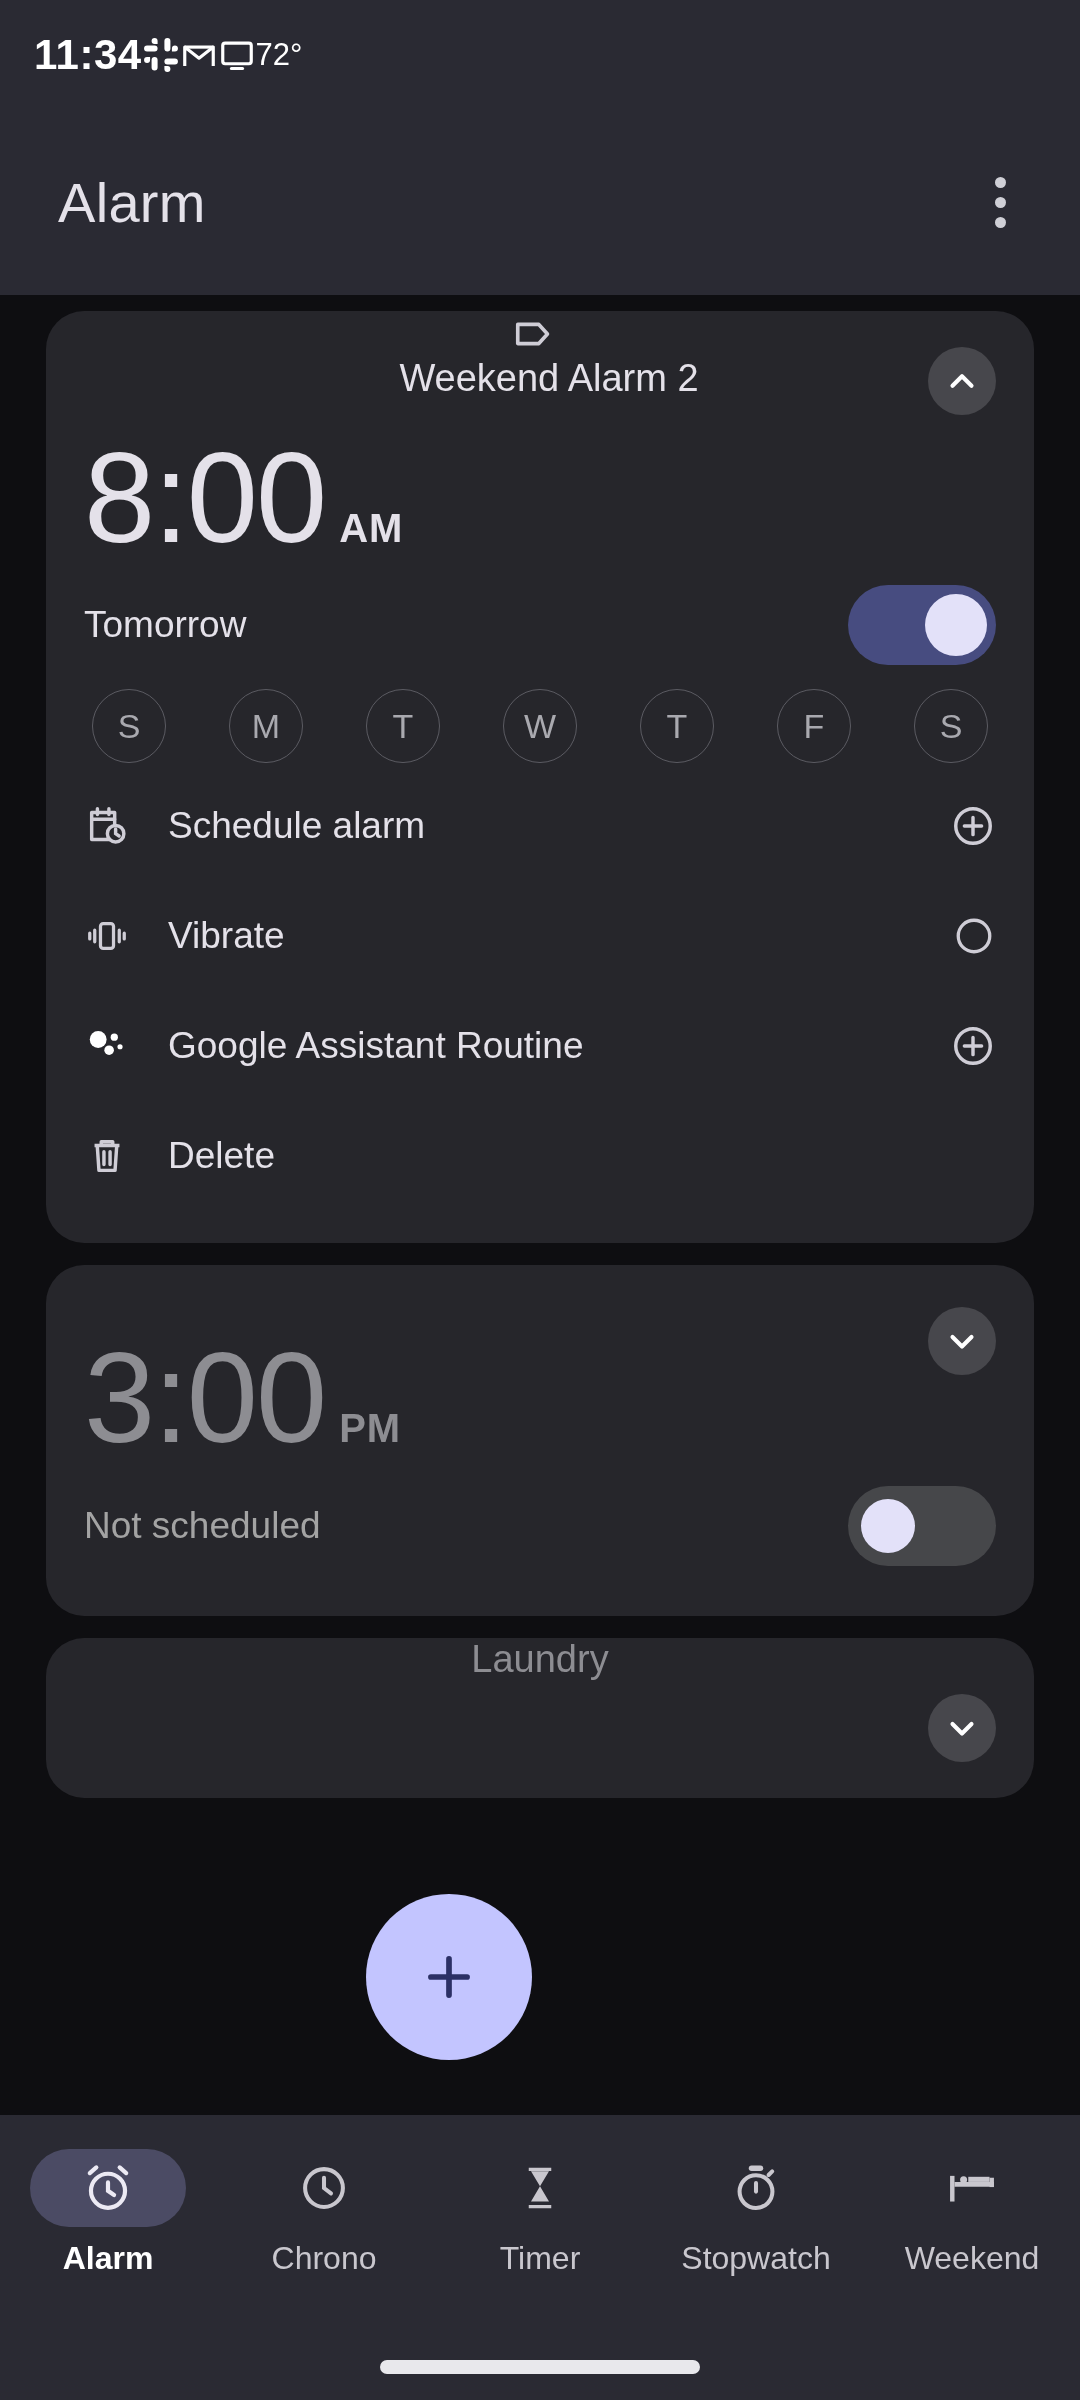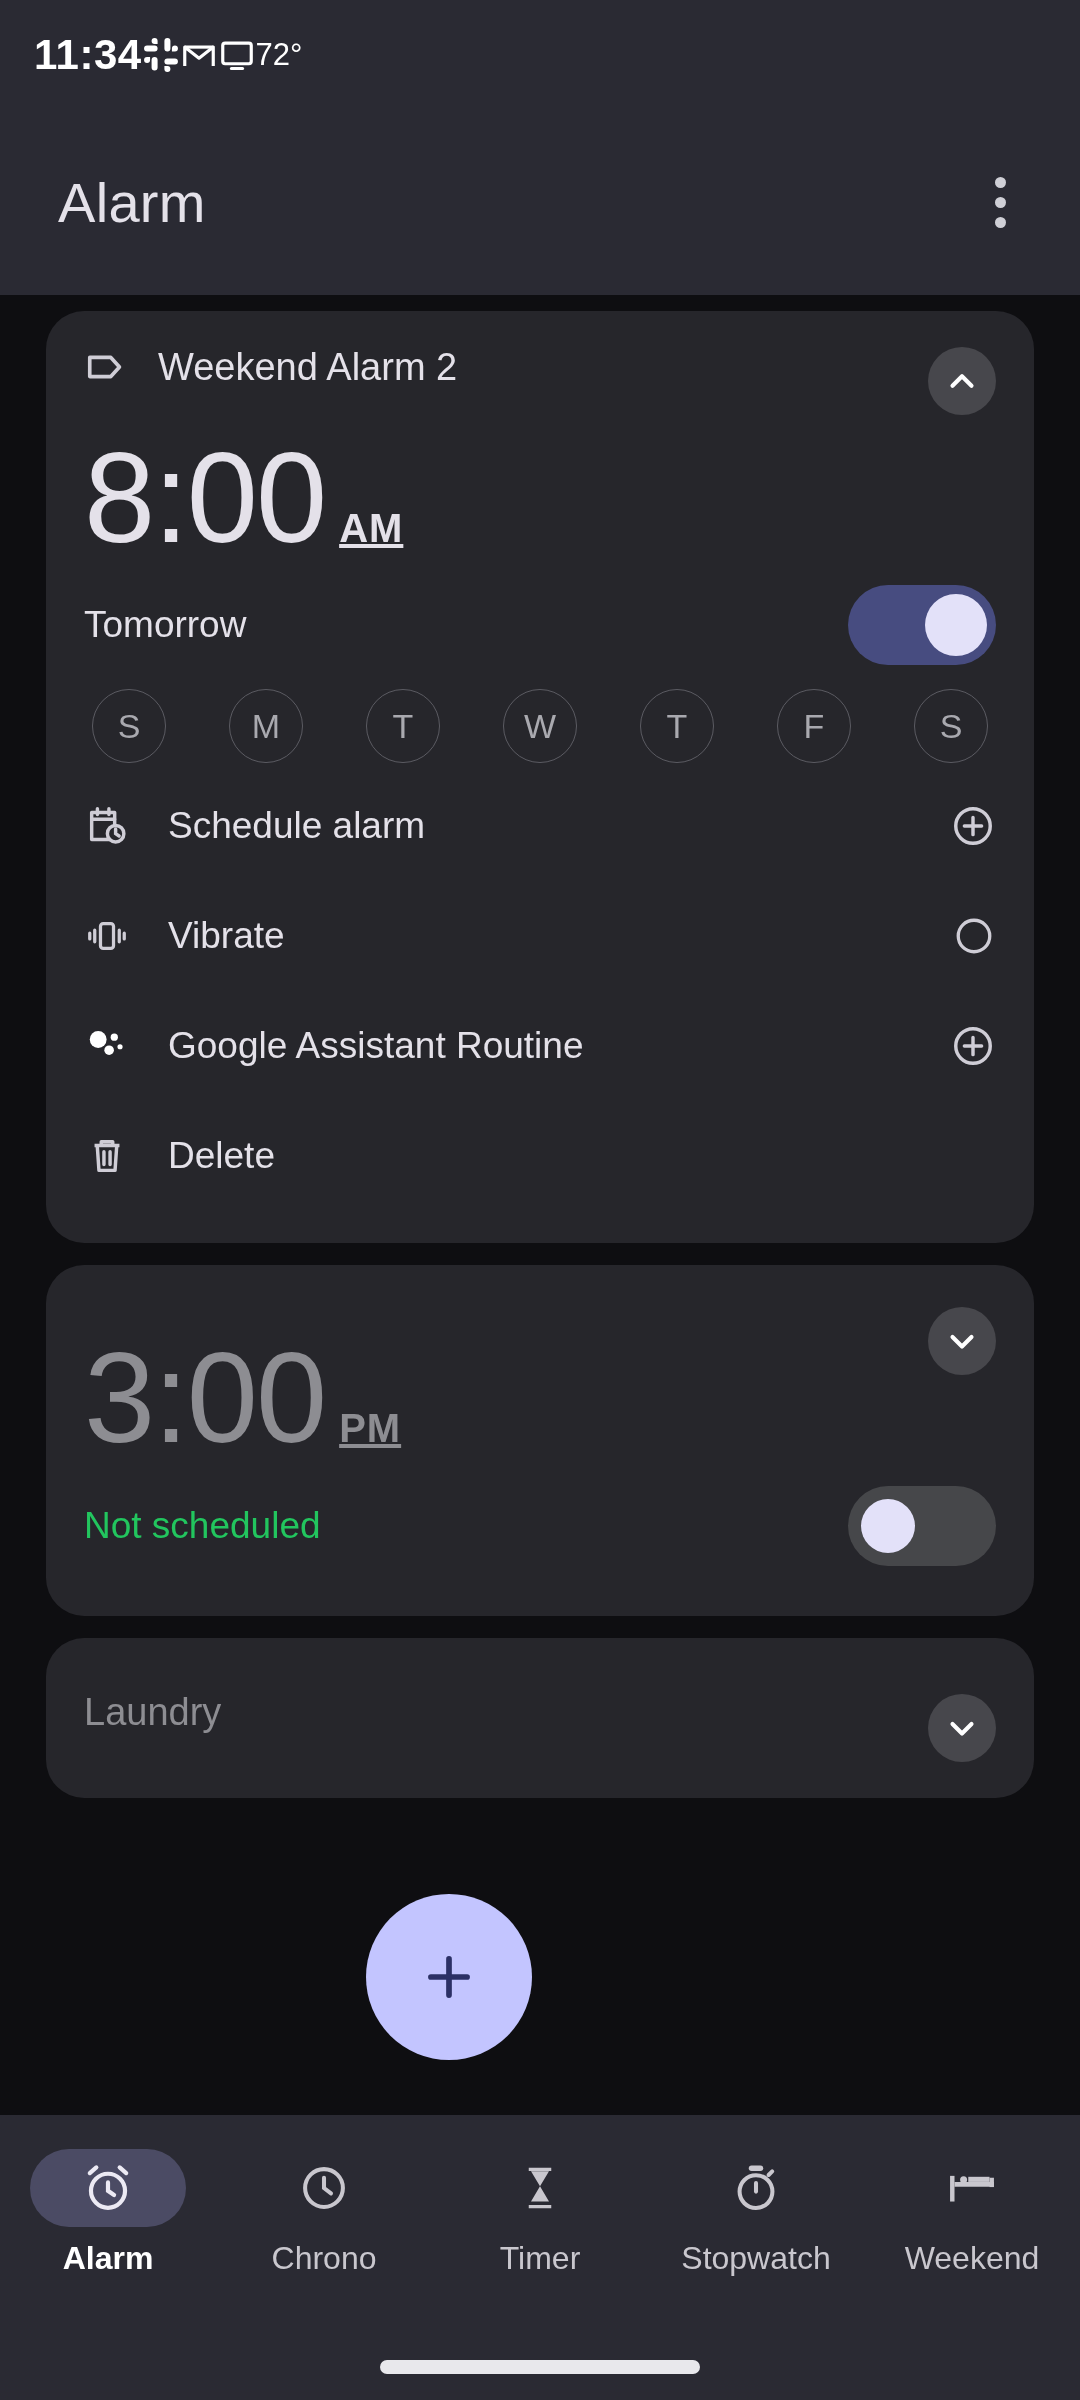--- a/index.html
+++ b/index.html
@@ -41,43 +41,43 @@
   .card{
     margin:16px 46px 0 46px;
     background:#26262b;
     border-radius:38px;
     padding:0 38px;
     position:relative;
   }
   .card.expanded{ padding-bottom:32px; }
 
   
-  .card-head{ display:flex; align-items:center; height:112px; }
+  .card-head{ display:flex; align-items:center; height:112px;flex-direction:column; }
   .label-icon{ width:56px; display:flex; align-items:center; }
   .alarm-label{ font-size:38px; color:#e4e1e9; margin-left:18px; }
   .chev-btn{
     position:absolute; right:38px; top:36px;
     width:68px; height:68px; border-radius:50%;
     background:#47474c;
     display:flex; align-items:center; justify-content:center;
     cursor:pointer;
   }
   .chev-btn.collapsed-card{ top:42px; }
 
   
   .time-row{ display:flex; align-items:baseline; padding-top:8px; }
   .time-main{ font-size:128px; font-weight:400; color:#e4e1e9; line-height:1.05; letter-spacing:-2px; }
-  .time-ampm{ font-size:40px; font-weight:700; color:#e4e1e9; margin-left:14px; letter-spacing:1px;text-decoration:underline; }
+  .time-ampm{ font-size:40px; font-weight:700; color:#e4e1e9; margin-left:14px; letter-spacing:1px; }
   .card.disabled .time-main,
   .card.disabled .time-ampm{ color:#8d8d92; }
 
   
   .sched-row{ display:flex; align-items:center; height:120px; }
   .sched-text{ font-size:37px; color:#e4e1e9; }
-  .card.disabled .sched-text{ color:#22c55e;text-align:center; }
+  .card.disabled .sched-text{ color:#a3a3a3;text-align:center; }
   .switch{ margin-left:auto; width:148px; height:80px; border-radius:40px; position:relative; cursor:pointer; }
   .switch.on{ background:#474c80; }
   .switch.off{ background:#46474a; }
   .switch .knob{ position:absolute; top:50%; transform:translateY(-50%); border-radius:50%; background:#e3e1f9; }
   .switch.on .knob{ right:9px; width:62px; height:62px; }
   .switch.off .knob{ left:13px; width:54px; height:54px; }
 
   
   .days{ display:flex; justify-content:space-between; padding:4px 8px 8px 8px; }
   .day{

